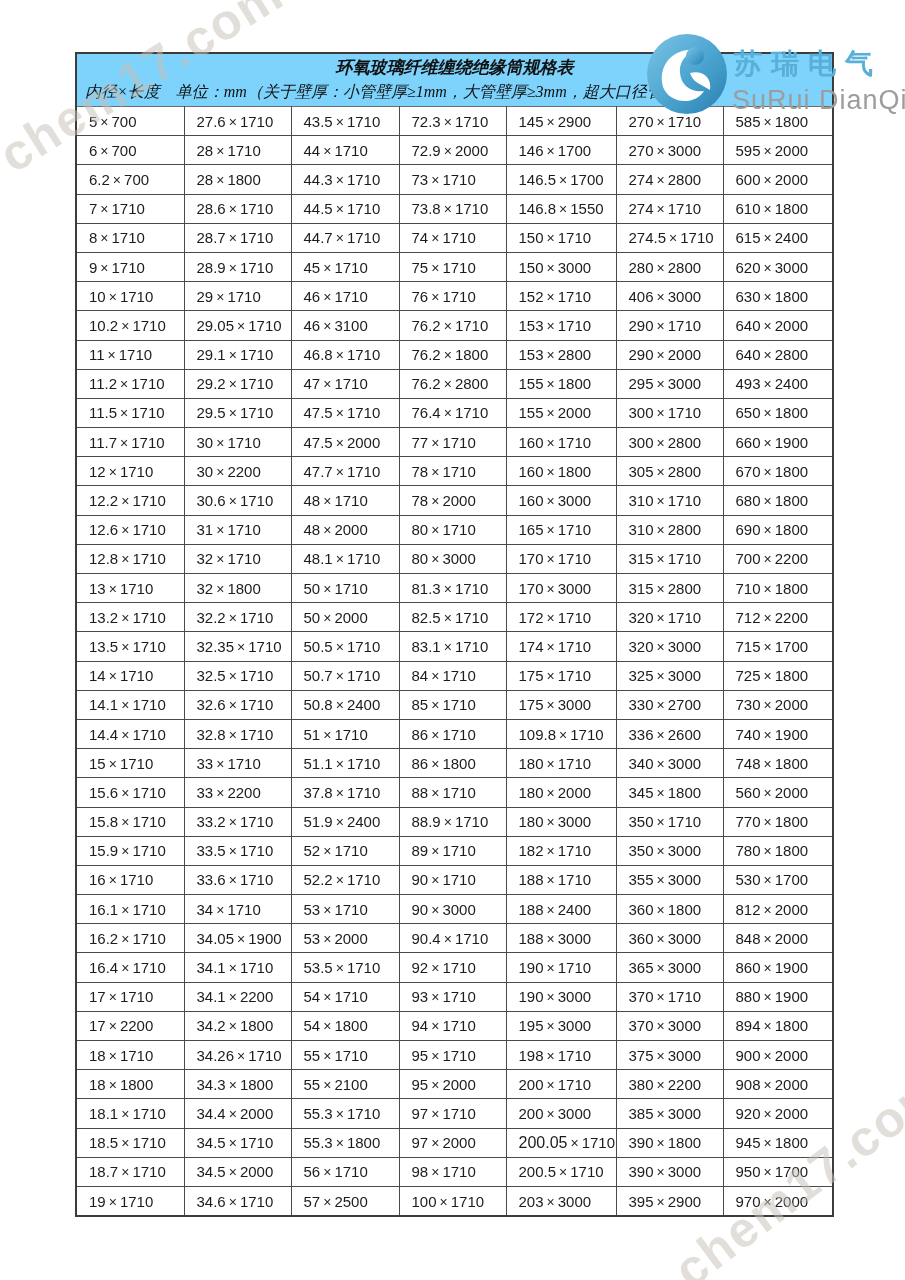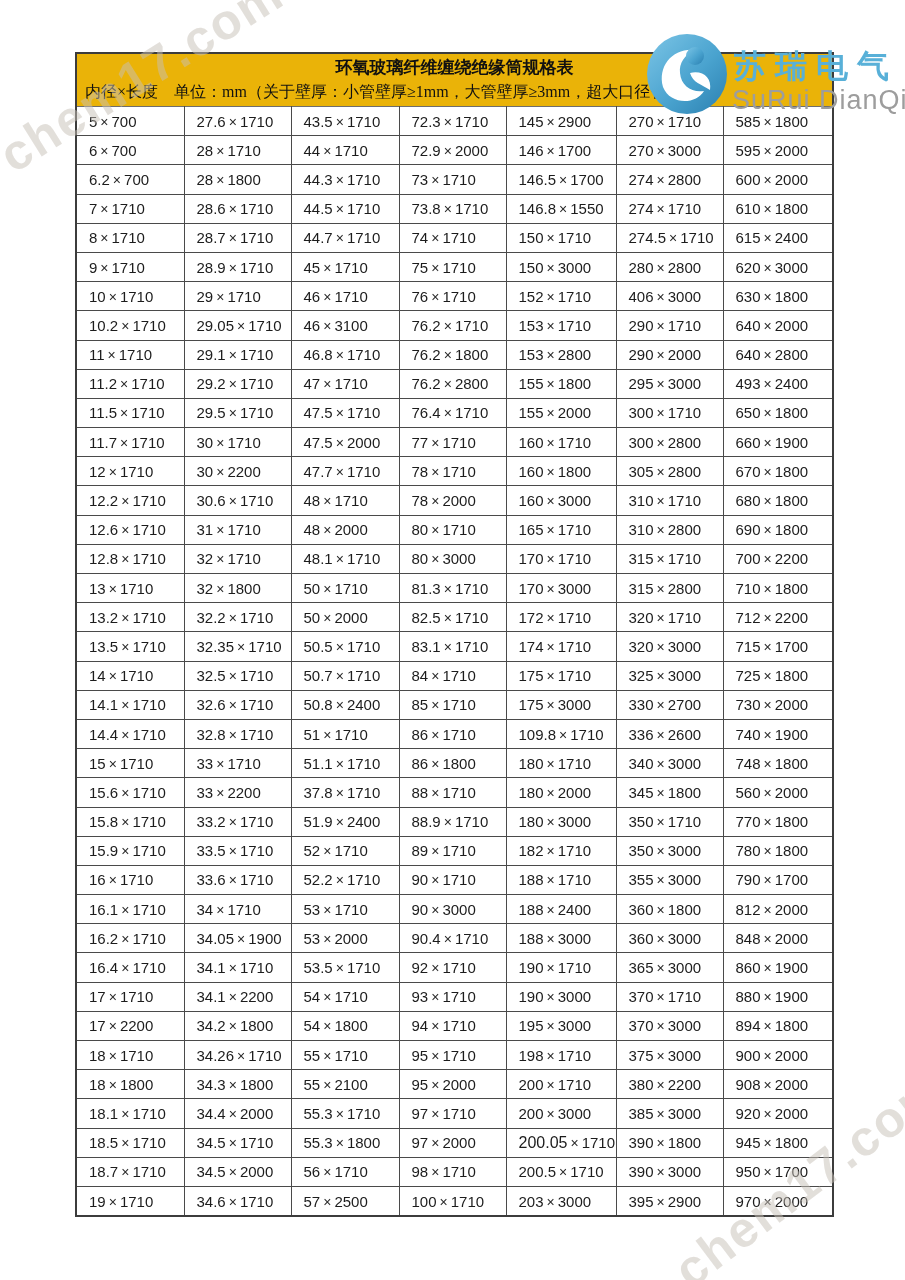--- a/index.html
+++ b/index.html
@@ -12,39 +12,39 @@
         font-size:50px; font-weight:bold; letter-spacing:2px;
         color:#c7c0b7; opacity:0.5; white-space:nowrap; z-index:5;
         pointer-events:none; }
   .wm1 { left:-20px; top:45px;  transform:rotate(-32deg); }
   .wm2 { left:648px; top:1150px; transform:rotate(-37deg); }
 
   
   .table-wrap { position:absolute; left:75px; top:52px; z-index:1; }
   table.spec { border-collapse:collapse; table-layout:fixed; width:757px;
                border:2px solid #3c3c3c; background:#ffffff; }
-  table.spec thead td { border:none; background:#eab308; }
+  table.spec thead td { border:none; background:#7dd3fc;font-style:italic; }
   td.title { height:27px; text-align:center; font-weight:bold; font-size:17px;
              color:#111; font-family:"Liberation Serif","DejaVu Serif",serif;
              padding:0; }
   td.subtitle { height:23px; font-size:16px; color:#111; padding:0 0 2px 8px;
                 font-family:"Liberation Serif","DejaVu Serif",serif;
                 white-space:nowrap; overflow:hidden; }
   table.spec tbody td { border:1px solid #4a4a4a; border-top:1px solid #6e6e6e;
                         height:28.2px; padding:0 0 0 12px; font-size:15px;
                         color:#1c1c1c; white-space:nowrap; overflow:hidden;
                         background:#ffffff; }
   table.spec tbody td .x { display:inline-block; margin:0 3px; font-size:14px;
                            color:#2a2a2a; }
   table.spec tbody td.tight span:first-child { font-size:16px; }
 
   
   .logo { position:absolute; left:646px; top:33px; z-index:2; width:262px; height:85px; }
   .logo-mark { position:absolute; left:0; top:0; width:82px; height:82px; }
-  .brand-cn { position:absolute; left:88px; top:12px; font-size:32px; font-weight:bold;
+  .brand-cn { position:absolute; left:88px; top:12px; font-size:28px; font-weight:bold;
               letter-spacing:9px; color:#58b0d8; white-space:nowrap;
               font-family:"Liberation Sans",sans-serif; }
   .brand-en { position:absolute; left:86px; top:52px; font-size:27px; color:#9d9d9d;
               letter-spacing:1px; white-space:nowrap;
               font-family:"Liberation Sans",sans-serif; }
 </style>
 </head>
 <body>
 
 <div class="page">
@@ -306,21 +306,21 @@
             <td><span>350</span><span class="x">×</span><span>3000</span></td>
             <td><span>780</span><span class="x">×</span><span>1800</span></td>
           </tr>
           <tr>
             <td><span>16</span><span class="x">×</span><span>1710</span></td>
             <td><span>33.6</span><span class="x">×</span><span>1710</span></td>
             <td><span>52.2</span><span class="x">×</span><span>1710</span></td>
             <td><span>90</span><span class="x">×</span><span>1710</span></td>
             <td><span>188</span><span class="x">×</span><span>1710</span></td>
             <td><span>355</span><span class="x">×</span><span>3000</span></td>
-            <td><span>790</span><span class="x">×</span><span>1700</span></td>
+            <td><span>530</span><span class="x">×</span><span>1700</span></td>
           </tr>
           <tr>
             <td><span>16.1</span><span class="x">×</span><span>1710</span></td>
             <td><span>34</span><span class="x">×</span><span>1710</span></td>
             <td><span>53</span><span class="x">×</span><span>1710</span></td>
             <td><span>90</span><span class="x">×</span><span>3000</span></td>
             <td><span>188</span><span class="x">×</span><span>2400</span></td>
             <td><span>360</span><span class="x">×</span><span>1800</span></td>
             <td><span>812</span><span class="x">×</span><span>2000</span></td>
           </tr>

